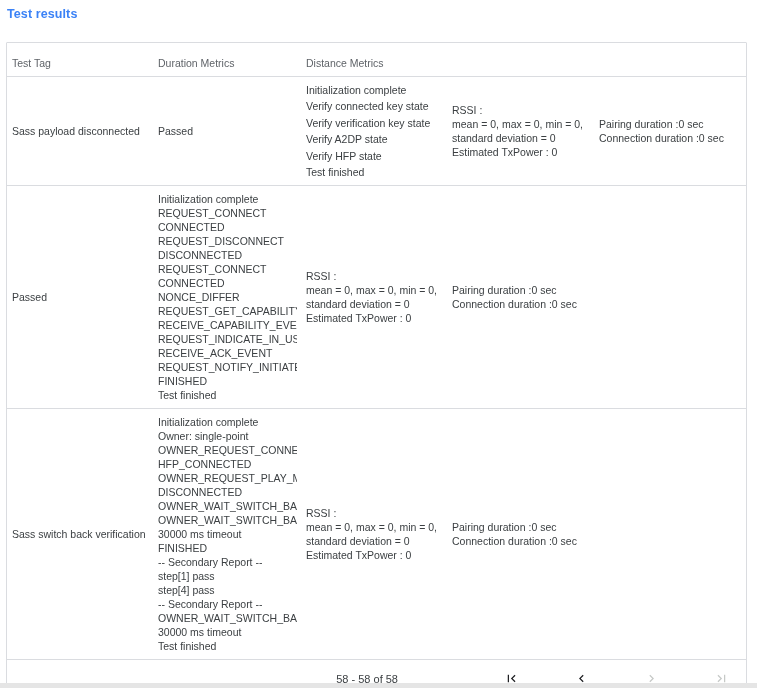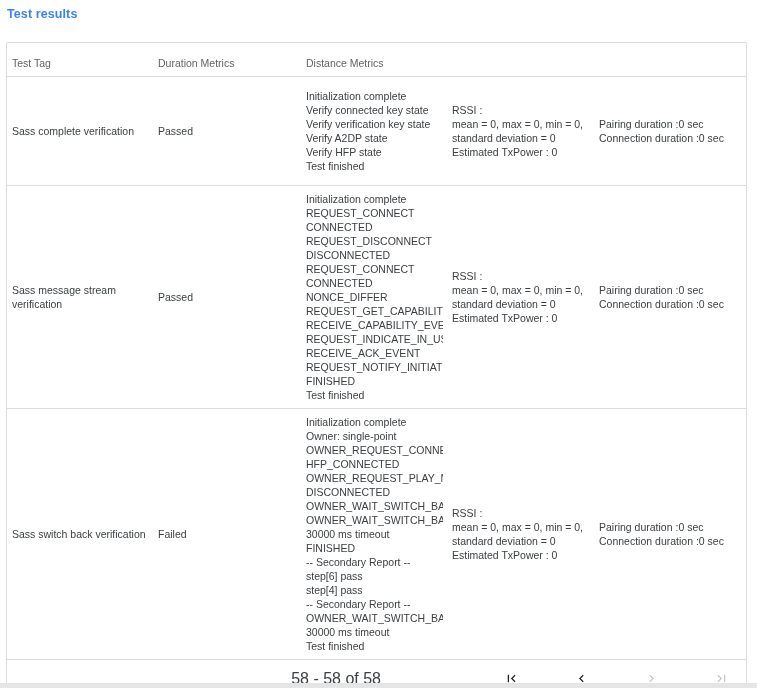--- a/index.html
+++ b/index.html
@@ -24,35 +24,35 @@
     border-bottom: 1px solid #dadce0;
   }
   .trow:last-child { border-bottom: none; }
 
   .tcell { padding: 6px 4px 6px 5px; overflow: hidden; }
 
   .header-row { min-height: 33px; color: #5f6368; }
   .header-row .tcell { font-size: 10.5px; margin-top: 7px; }
 
   .body-row .cell-lines div { overflow: hidden; white-space: normal; }
-  .cell-message { align-self: stretch; display: flex; flex-direction: column; justify-content: center; }
+  .cell-message { align-self: stretch; display: flex; flex-direction: column; justify-content: space-between; }
   .cell-message div { white-space: pre-wrap; word-break: keep-all; overflow: hidden; }
   .cell-metrics div { white-space: nowrap; overflow: hidden; }
   .cell-metrics { padding-right: 0; }
 
   .row-1 { min-height: 109px; }
   .row-2 { min-height: 210px; }
   .row-3 { min-height: 247px; }
 
   .pagination-row {
     min-height: 37px;
     display: flex; align-items: center; justify-content: flex-end;
     padding-right: 12px;
   }
-  .range-label { font-size: 16px; color: #3c4043; margin-right: 73px; }
+  .range-label { font-size: 11px; color: #3c4043; margin-right: 56px; }
   .pager-btn {
     width: 26px; height: 26px; border: none; background: transparent;
     display: inline-flex; align-items: center; justify-content: center;
     margin-left: 44px; cursor: pointer; padding: 0;
   }
   .pager-btn svg { width: 15px; height: 15px; fill: #202124; }
   .pager-btn.disabled { cursor: default; }
   .pager-btn.disabled svg { fill: #c6c9c7; }
 
   .page-bottom-edge {
@@ -67,21 +67,21 @@
 
 <div class="results-table">
 
   <div class="trow header-row">
     <div class="tcell">Test Tag</div>
     <div class="tcell">Duration Metrics</div>
     <div class="tcell">Distance Metrics</div>
   </div>
 
   <div class="trow body-row row-1">
-    <div class="tcell">Sass complete verification</div>
+    <div class="tcell">Sass payload disconnected</div>
     <div class="tcell">Passed</div>
     <div class="tcell cell-lines cell-message">
         <div>Initialization complete</div>
         <div>Verify connected key state</div>
         <div>Verify verification key state</div>
         <div>Verify A2DP state</div>
         <div>Verify HFP state</div>
         <div>Test finished</div>
       </div>
     <div class="tcell cell-lines cell-metrics">
@@ -90,21 +90,20 @@
         <div>standard deviation = 0</div>
         <div>Estimated TxPower : 0</div>
       </div>
     <div class="tcell cell-lines cell-metrics">
         <div>Pairing duration :0 sec</div>
         <div>Connection duration :0 sec</div>
       </div>
   </div>
 
   <div class="trow body-row row-2">
-    <div class="tcell">Sass message stream verification</div>
     <div class="tcell">Passed</div>
     <div class="tcell cell-lines cell-message">
         <div>Initialization complete</div>
         <div>REQUEST_CONNECT</div>
         <div>CONNECTED</div>
         <div>REQUEST_DISCONNECT</div>
         <div>DISCONNECTED</div>
         <div>REQUEST_CONNECT</div>
         <div>CONNECTED</div>
         <div>NONCE_DIFFER</div>
@@ -123,34 +122,33 @@
         <div>Estimated TxPower : 0</div>
       </div>
     <div class="tcell cell-lines cell-metrics">
         <div>Pairing duration :0 sec</div>
         <div>Connection duration :0 sec</div>
       </div>
   </div>
 
   <div class="trow body-row row-3">
     <div class="tcell">Sass switch back verification</div>
-    <div class="tcell">Failed</div>
     <div class="tcell cell-lines cell-message">
         <div>Initialization complete</div>
         <div>Owner: single-point</div>
         <div>OWNER_REQUEST_CONNECT</div>
         <div>HFP_CONNECTED</div>
         <div>OWNER_REQUEST_PLAY_MED</div>
         <div>DISCONNECTED</div>
         <div>OWNER_WAIT_SWITCH_BACK</div>
         <div>OWNER_WAIT_SWITCH_BACK</div>
         <div>30000 ms timeout</div>
         <div>FINISHED</div>
         <div>-- Secondary Report --</div>
-        <div>step[6] pass</div>
+        <div>step[1] pass</div>
         <div>step[4] pass</div>
         <div>-- Secondary Report --</div>
         <div>OWNER_WAIT_SWITCH_BACK</div>
         <div>30000 ms timeout</div>
         <div>Test finished</div>
       </div>
     <div class="tcell cell-lines cell-metrics">
         <div>RSSI :</div>
         <div>mean = 0, max = 0, min = 0,</div>
         <div>standard deviation = 0</div>

